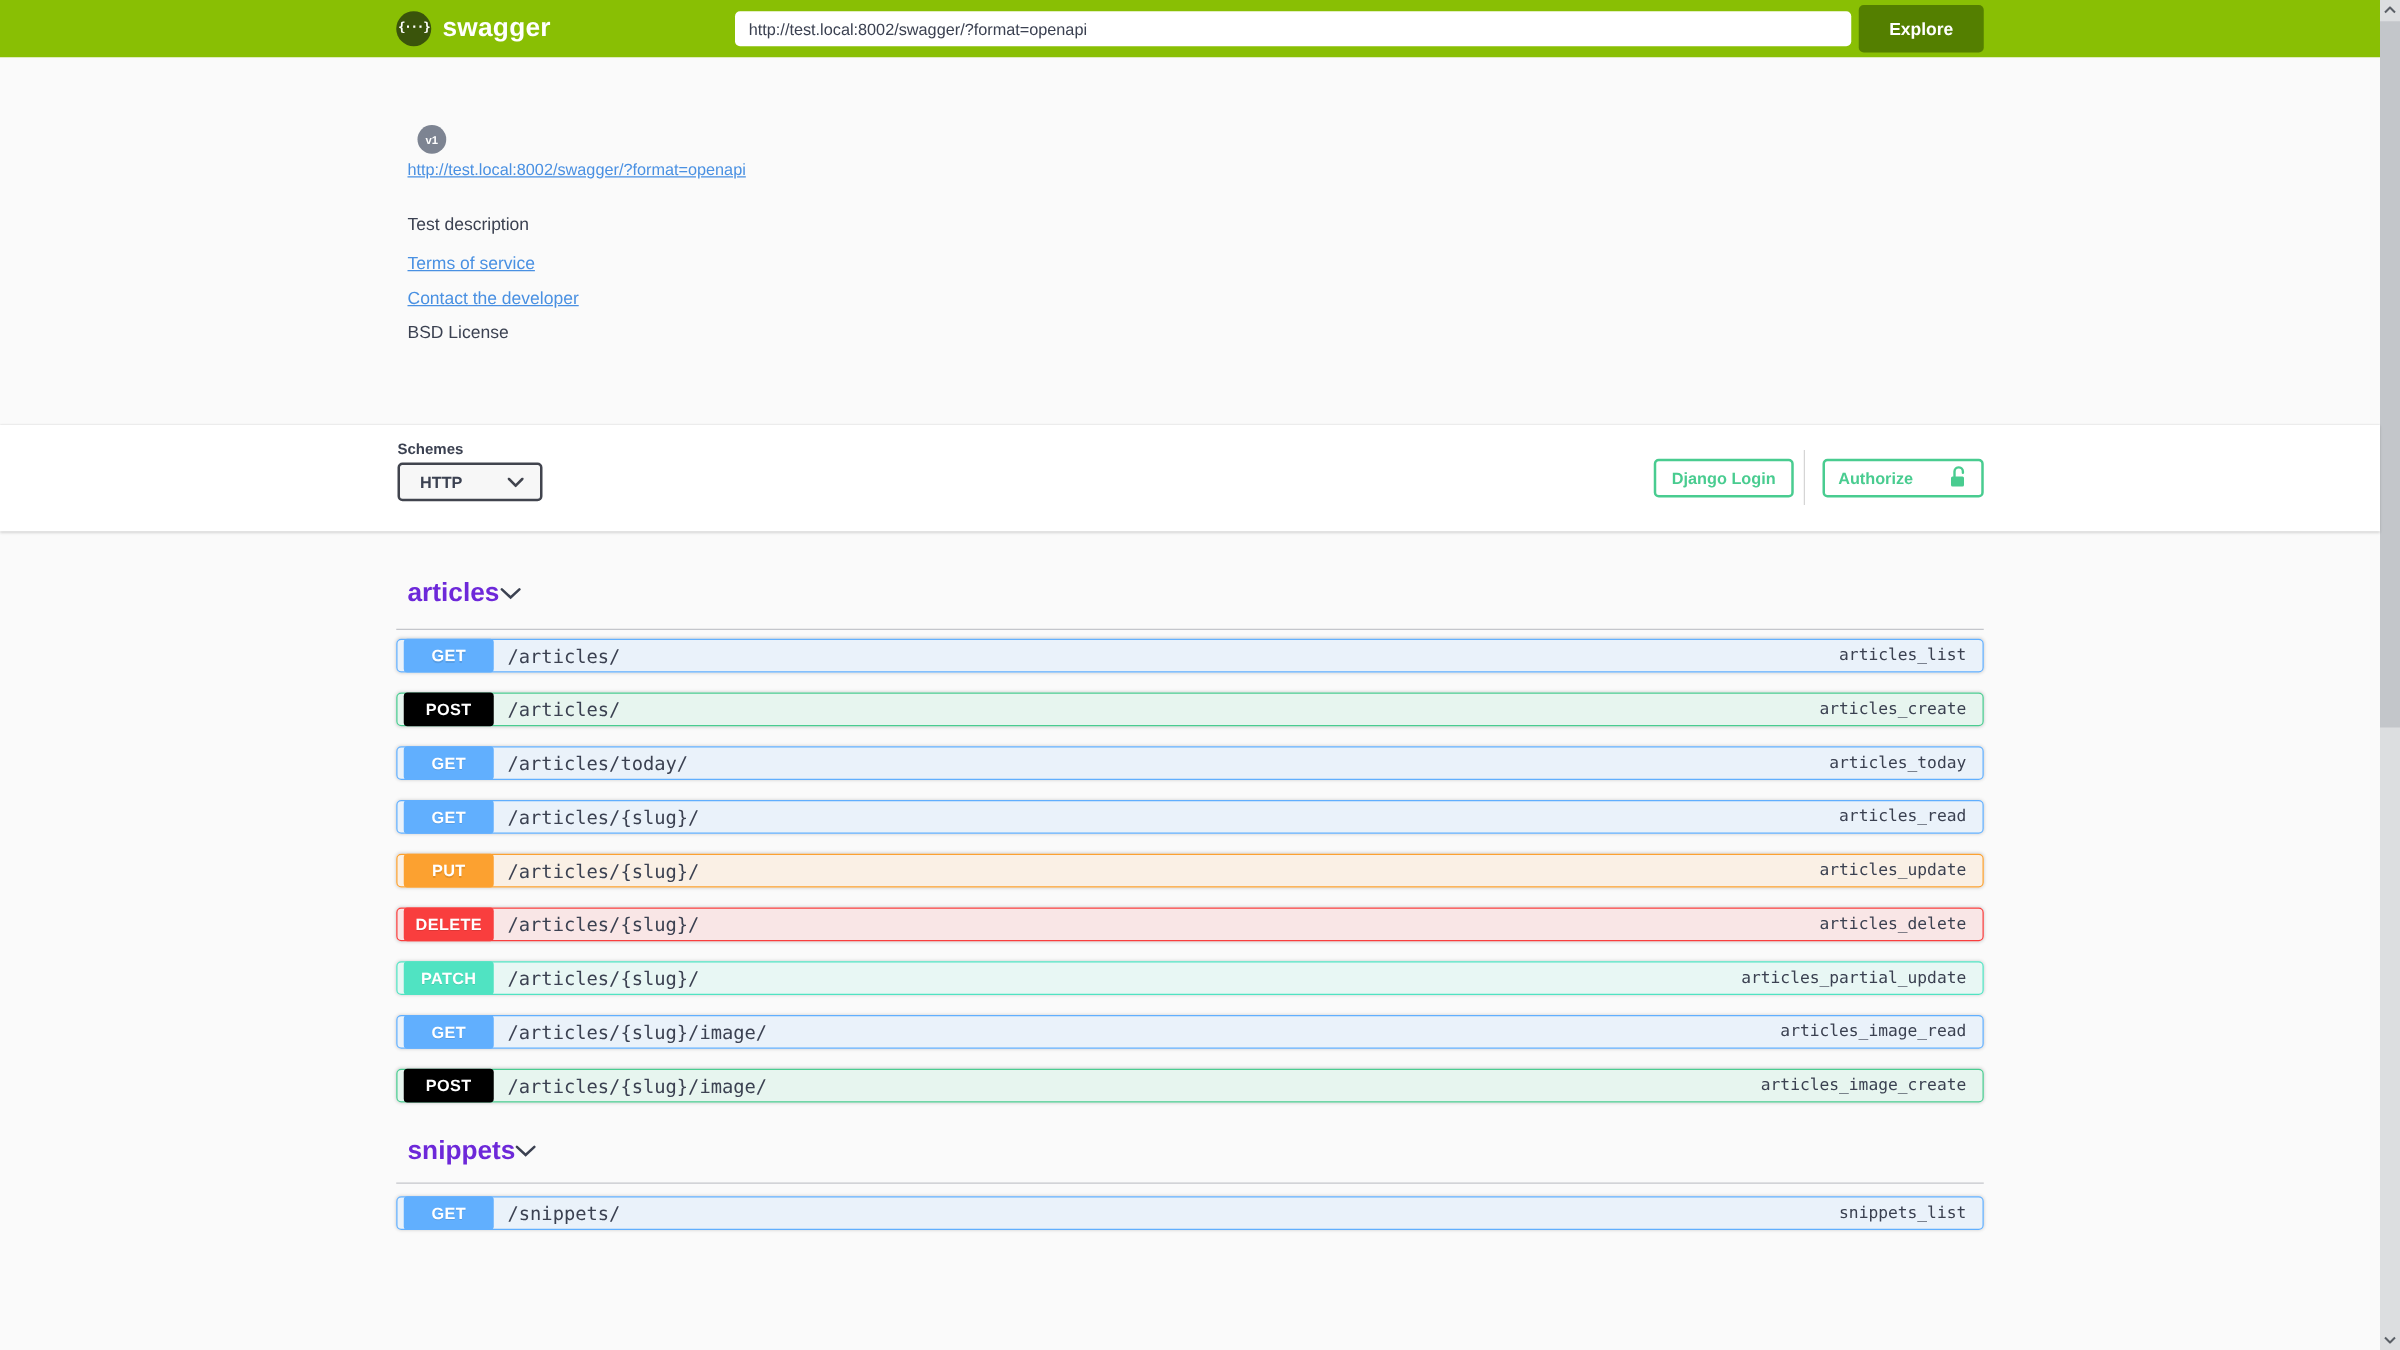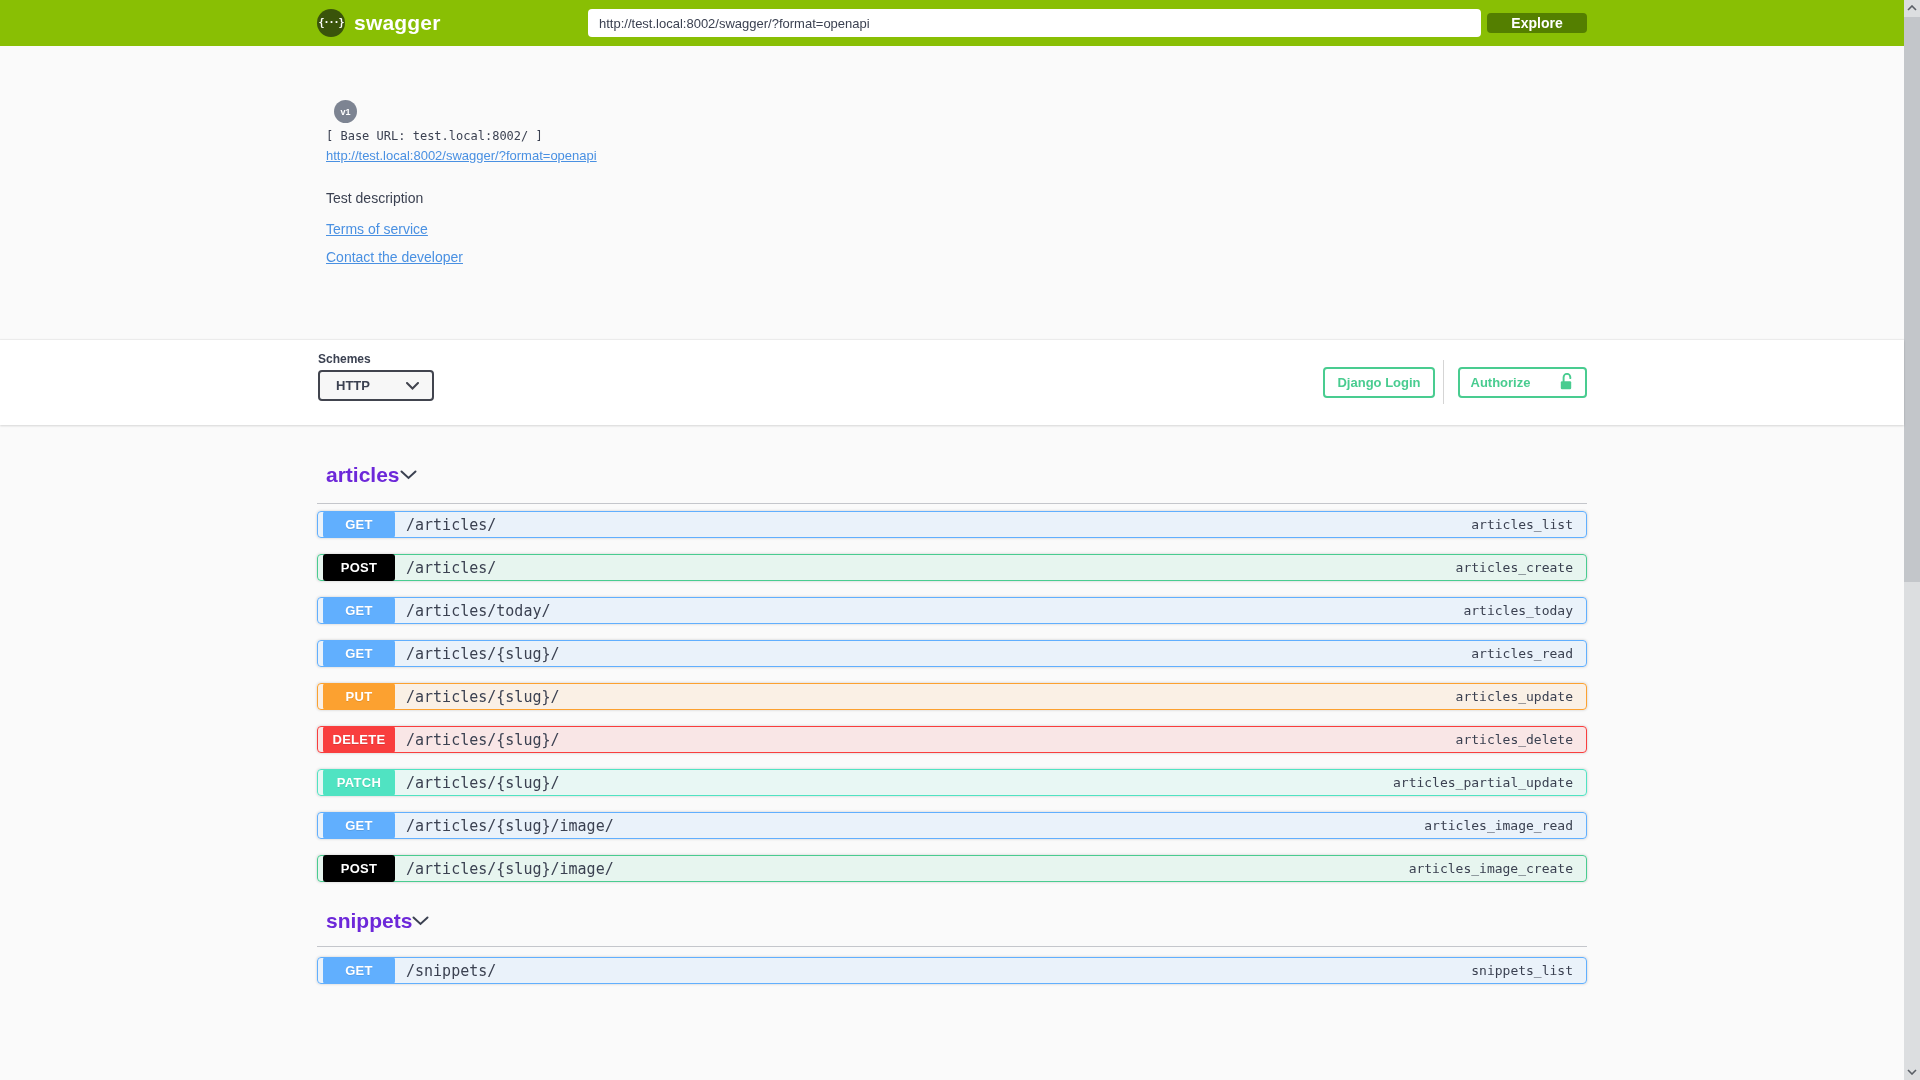--- a/index.html
+++ b/index.html
@@ -26,21 +26,21 @@
     font-size: 10px; font-weight: bold; letter-spacing: -1px; line-height: 1;
   }
   .logo-text { color: #ffffff; font-size: 21px; font-weight: bold; letter-spacing: 0.2px; }
   .download-form { display: flex; align-items: center; flex: 1; gap: 6px; }
   .url-input {
     flex: 1; height: 28px; border: none; border-radius: 4px;
     padding: 0 11px; font-size: 13px; color: #3b4151; outline: none;
     font-family: "Liberation Sans", sans-serif; background: #ffffff;
   }
   .explore-btn {
-    width: 100px; height: 20px; border: none; border-radius: 4px;
+    width: 100px; height: 38px; border: none; border-radius: 4px;
     background: #547f00; color: #ffffff; font-weight: bold; font-size: 14px;
     font-family: "Liberation Sans", sans-serif; cursor: pointer;
   }
 
   
   .info-section { background: #fafafa; height: 294px; }
   .info-inner { padding: 52px 0 0 9px; }
   .title-row { display: flex; align-items: flex-start; }
   .title-row h1 { font-size: 38px; line-height: 40px; font-weight: bold; color: #3b4151; letter-spacing: -0.5px; }
   .version-badge {
@@ -173,25 +173,25 @@
         <button class="explore-btn">Explore</button>
       </div>
     </div>
   </header>
 
   <section class="info-section">
     <div class="wrapper info-inner">
       <div class="title-row">
         <span class="version-badge">v1</span>
       </div>
-      <div class="base-url">[ Base URL: test.local:8002/ ]</div>
       <a class="spec-link">http://test.local:8002/swagger/?format=openapi</a>
       <p class="description">Test description</p>
       <a class="info-link terms">Terms of service</a>
       <a class="info-link contact">Contact the developer</a>
+      <div class="license">BSD License</div>
     </div>
   </section>
 
   <section class="scheme-section">
     <div class="wrapper scheme-inner">
       <div class="schemes">
         <label class="schemes-label">Schemes</label>
         <div class="scheme-select">
           <span>HTTP</span>
           <svg class="chev" width="13" height="8" viewBox="0 0 13 8">

